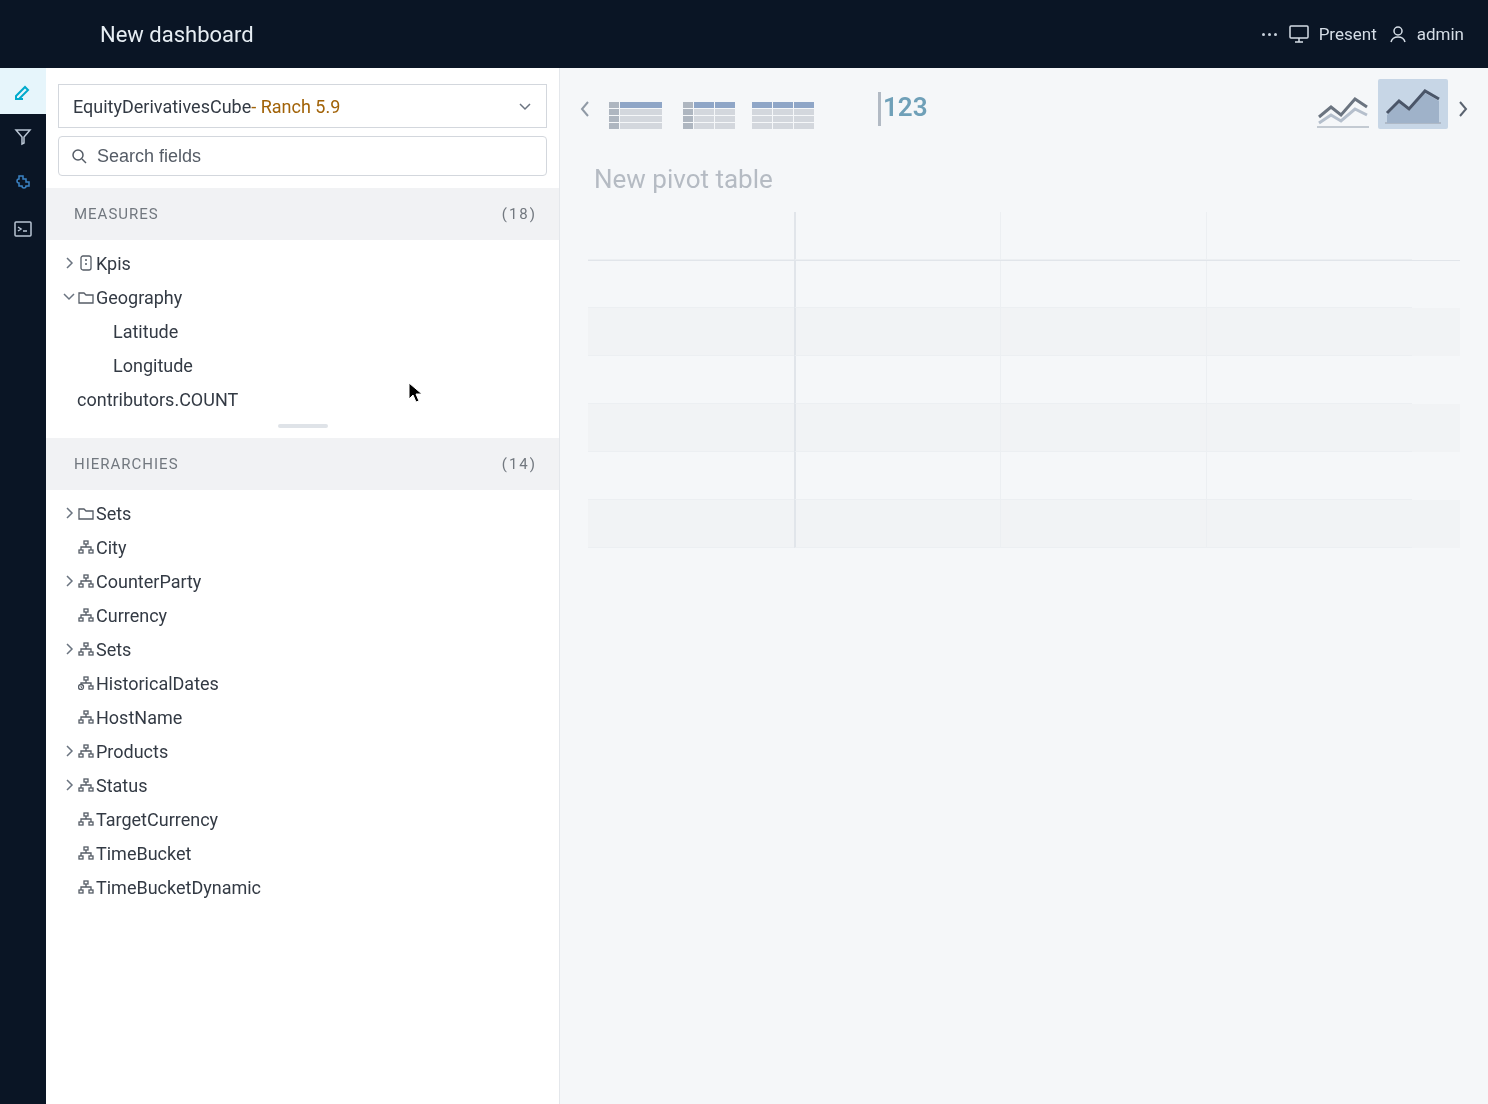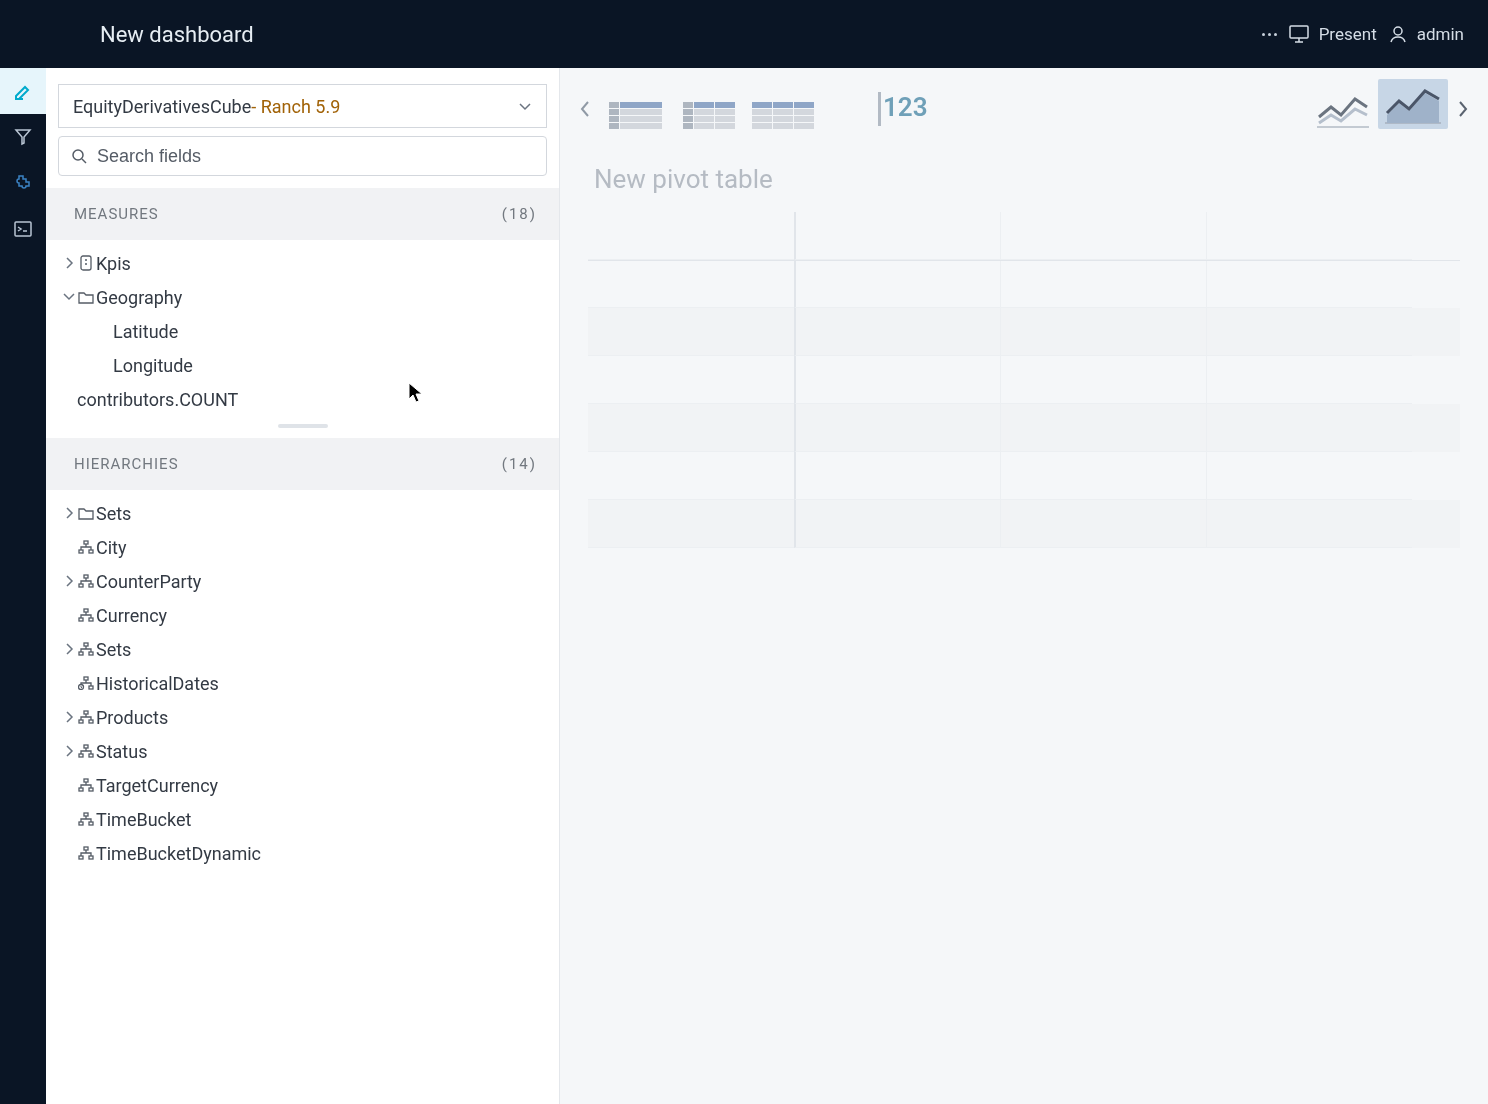--- a/index.html
+++ b/index.html
@@ -418,20 +418,36 @@
               <rect x="6" y="1" width="4" height="3"></rect>
               <circle cx="3" cy="11" r="2.5"></circle>
               <path d="M3 10v1.2l1 .5" stroke-width="1"></path>
               <rect x="11" y="10" width="4" height="3"></rect>
               <path d="M8 4v3M8 7H3v1.5M8 7h5v3"></path>
             </svg>
           </span>
           <span>HistoricalDates</span>
         </div>
         <div class="tree-row">
+          <span class="chev spacer">
+            <svg width="10" height="12" viewBox="0 0 10 12" fill="none" stroke="#6b7480" stroke-width="1.5">
+              <path d="M3 1l5 5-5 5"></path>
+            </svg>
+          </span>
+          <span class="node-icon">
+            <svg width="16" height="14" viewBox="0 0 16 14" fill="none" stroke="#555c66" stroke-width="1.3">
+              <rect x="6" y="1" width="4" height="3"></rect>
+              <rect x="1" y="10" width="4" height="3"></rect>
+              <rect x="11" y="10" width="4" height="3"></rect>
+              <path d="M8 4v3M8 7H3v3M8 7h5v3"></path>
+            </svg>
+          </span>
+          <span>HostName</span>
+        </div>
+        <div class="tree-row">
           <span class="chev">
             <svg width="10" height="12" viewBox="0 0 10 12" fill="none" stroke="#6b7480" stroke-width="1.5">
               <path d="M3 1l5 5-5 5"></path>
             </svg>
           </span>
           <span class="node-icon">
             <svg width="16" height="14" viewBox="0 0 16 14" fill="none" stroke="#555c66" stroke-width="1.3">
               <rect x="6" y="1" width="4" height="3"></rect>
               <rect x="1" y="10" width="4" height="3"></rect>
               <rect x="11" y="10" width="4" height="3"></rect>

